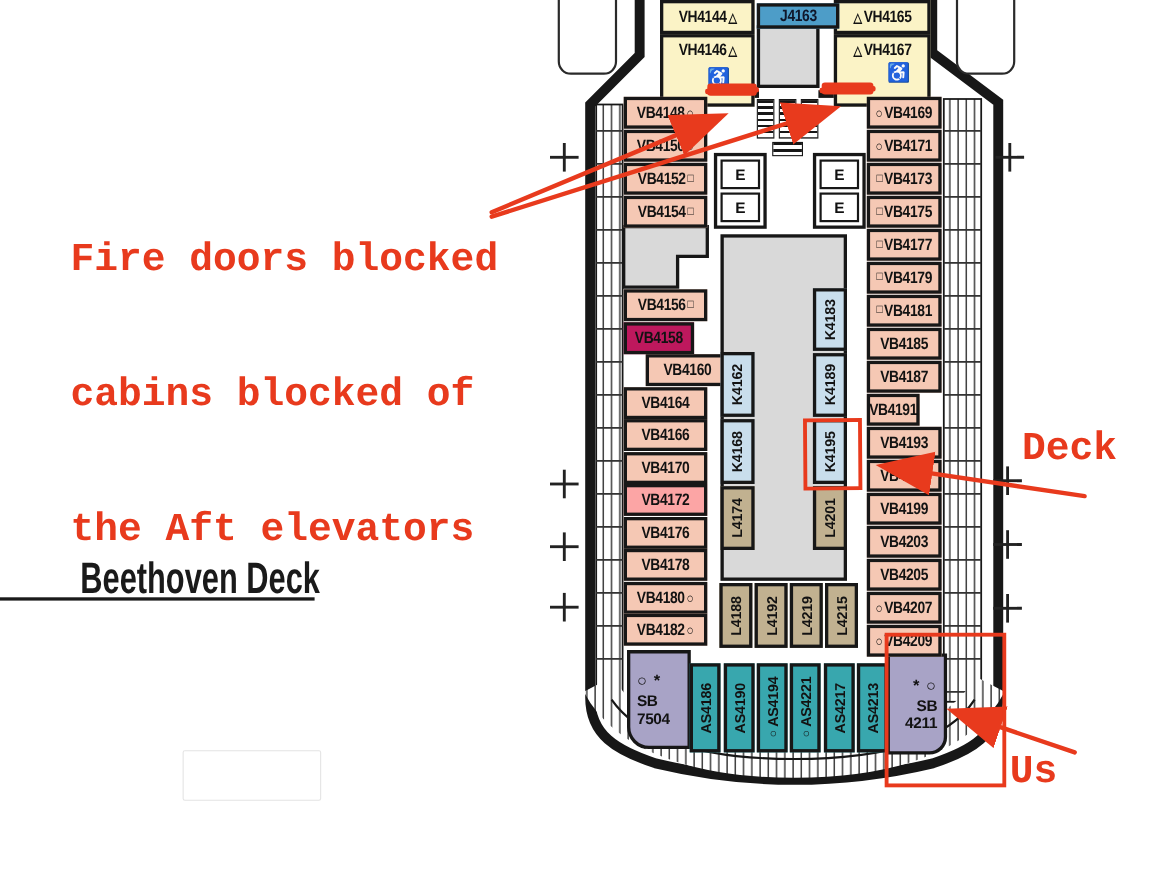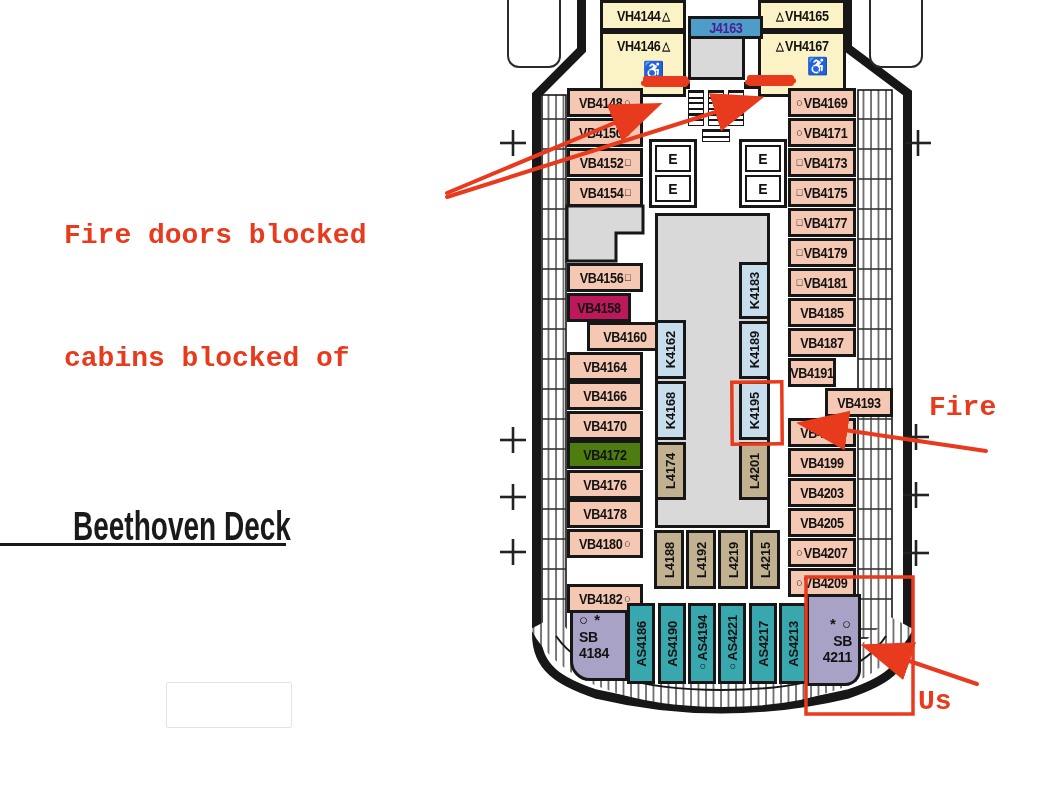--- a/index.html
+++ b/index.html
@@ -30,21 +30,21 @@
          font-weight:700;font-size:14px;color:#111;}
   .stairs{position:absolute;left:685px;top:88px;width:62px;height:56px;z-index:11;}
   .scol{position:absolute;top:2px;width:16px;height:36px;border:1.5px solid #171717;box-sizing:border-box;
         background:repeating-linear-gradient(180deg,#171717 0 2.2px,#fff 2.2px 5.6px);}
   .scol.low{left:17px;top:41px;width:28px;height:13px;}
   .suite-in{display:flex;flex-direction:column;line-height:1.15;font-weight:700;font-size:14px;
             letter-spacing:-0.3px;width:100%;padding:4px 6px;box-sizing:border-box;}
   .suite-in .s-sym{font-size:15px;letter-spacing:1px;}
   .al{text-align:left;} .ar{text-align:right;}
   .redtxt{position:absolute;z-index:70;color:#e83a1d;font-family:"Liberation Mono",monospace;
-          font-weight:700;font-size:28px;line-height:41px;white-space:pre;}
+          font-weight:700;font-size:36px;line-height:41px;white-space:pre;}
   #deck-title{position:absolute;left:73px;top:504px;z-index:20;font-weight:700;font-size:40px;
               color:#1a1a1a;transform:scaleX(.70);transform-origin:left center;white-space:nowrap;}
   #deck-underline{position:absolute;left:0;top:543px;width:286px;height:3px;background:#1a1a1a;z-index:20;}
   .whitebox{position:absolute;box-sizing:border-box;border:2px solid #2a2a2a;background:#fff;
             border-radius:4px 4px 12px 12px;z-index:3;}
   #faint-box{position:absolute;left:166px;top:682px;width:124px;height:44px;background:#fff;
              border:1.5px solid #e4e4e4;border-radius:2px;z-index:2;}
 </style>
 </head>
 <body>
@@ -129,21 +129,21 @@
         </div>
       <div class="ecell">
           <span>E</span>
         </div>
     </div>
 
     <div class="cabin" style="left: 570px; top: 591px; width: 58px; height: 90px; border-bottom-left-radius: 20px; background: rgb(168, 163, 198);">
       <div class="suite-in al">
         <div class="s-sym">○ *</div>
         <div>SB</div>
-        <div>4184</div>
+        <div>7504</div>
       </div>
     </div>
     <div class="cabin" style="left: 806px; top: 594px; width: 55px; height: 92px; border-bottom-right-radius: 16px; background: rgb(168, 163, 198);">
       <div class="suite-in ar">
         <div class="s-sym">* ○</div>
         <div>SB</div>
         <div>4211</div>
       </div>
     </div>
   <div class="cabin" style="left: 600px; top: 0px; width: 86px; height: 31px; background: rgb(251, 243, 198);">
@@ -165,21 +165,21 @@
           <span>VH4165</span>
         </span>
       </div>
       <div class="cabin top-tall" style="left: 758px; top: 31px; width: 88px; height: 66px; background: rgb(251, 243, 198);">
         <span class="hl">
           <span class="sym triangle">△</span>
           <span>VH4167</span>
         </span>
         <span class="wc" style="left: 46px; top: 24px;">♿</span>
       </div>
-      <div class="cabin" style="left: 688px; top: 16px; width: 75px; height: 23px; background: rgb(77, 157, 200); color: #4c1d95;">
+      <div class="cabin" style="left: 688px; top: 3px; width: 75px; height: 23px; background: rgb(77, 157, 200); color: #0f172a;">
         <span class="hl">
           <span>J4163</span>
         </span>
       </div>
       <div class="cabin" style="left: 567px; top: 88px; width: 76px; height: 29px; background: rgb(245, 200, 180);">
         <span class="hl">
           <span>VB4148</span>
           <span class="sym circle">○</span>
         </span>
       </div>
@@ -225,42 +225,42 @@
       <div class="cabin" style="left: 567px; top: 381px; width: 76px; height: 29px; background: rgb(245, 200, 180);">
         <span class="hl">
           <span>VB4166</span>
         </span>
       </div>
       <div class="cabin" style="left: 567px; top: 410.5px; width: 76px; height: 29px; background: rgb(245, 200, 180);">
         <span class="hl">
           <span>VB4170</span>
         </span>
       </div>
-      <div class="cabin" style="left: 567px; top: 440px; width: 76px; height: 29px; background: #4d7c0f;">
+      <div class="cabin" style="left: 567px; top: 440px; width: 76px; height: 29px; background: #fca5a5;">
         <span class="hl">
           <span>VB4172</span>
         </span>
       </div>
       <div class="cabin" style="left: 567px; top: 469.5px; width: 76px; height: 29px; background: rgb(245, 200, 180);">
         <span class="hl">
           <span>VB4176</span>
         </span>
       </div>
       <div class="cabin" style="left: 567px; top: 499px; width: 76px; height: 29px; background: rgb(245, 200, 180);">
         <span class="hl">
           <span>VB4178</span>
         </span>
       </div>
       <div class="cabin" style="left: 567px; top: 528.5px; width: 76px; height: 29px; background: rgb(245, 200, 180);">
         <span class="hl">
           <span>VB4180</span>
           <span class="sym circle">○</span>
         </span>
       </div>
-      <div class="cabin" style="left: 567px; top: 558px; width: 76px; height: 29px; background: rgb(245, 200, 180); margin-top: 26px;">
+      <div class="cabin" style="left: 567px; top: 558px; width: 76px; height: 29px; background: rgb(245, 200, 180);">
         <span class="hl">
           <span>VB4182</span>
           <span class="sym circle">○</span>
         </span>
       </div>
       <div class="cabin" style="left: 788px; top: 88px; width: 68px; height: 29px; background: rgb(245, 200, 180);">
         <span class="hl">
           <span class="sym circle">○</span>
           <span>VB4169</span>
         </span>
@@ -309,21 +309,21 @@
       <div class="cabin" style="left: 788px; top: 328px; width: 68px; height: 29px; background: rgb(245, 200, 180);">
         <span class="hl">
           <span>VB4187</span>
         </span>
       </div>
       <div class="cabin" style="left: 788px; top: 358px; width: 48px; height: 29px; background: rgb(245, 200, 180);">
         <span class="hl">
           <span>VB4191</span>
         </span>
       </div>
-      <div class="cabin" style="left: 788px; top: 388px; width: 68px; height: 29px; background: rgb(245, 200, 180); margin-left: 37px;">
+      <div class="cabin" style="left: 788px; top: 388px; width: 68px; height: 29px; background: rgb(245, 200, 180);">
         <span class="hl">
           <span>VB4193</span>
         </span>
       </div>
       <div class="cabin" style="left: 788px; top: 418px; width: 68px; height: 29px; background: rgb(245, 200, 180);">
         <span class="hl">
           <span>VB4197</span>
         </span>
       </div>
       <div class="cabin" style="left: 788px; top: 448px; width: 68px; height: 29px; background: rgb(245, 200, 180);">
@@ -405,22 +405,23 @@
         <span class="vtxt"><span>AS4213</span></span>
       </div>
     </div>
 
   <div id="deck-title">Beethoven Deck</div>
   <div id="deck-underline"></div>
 
   <div class="redtxt" style="left:64px;top:133px;">
     <div>Fire doors blocked</div>
     <div>cabins blocked of</div>
+    <div>the Aft elevators</div>
   </div>
-  <div class="redtxt" style="left:929px;top:387px;">Fire</div>
+  <div class="redtxt" style="left:929px;top:387px;">Deck</div>
   <div class="redtxt" style="left:918px;top:681px;">Us</div>
 
   <svg id="overlay-svg" width="1054" height="792" viewBox="0 0 1054 792">
     <defs>
       <marker id="ah" markerWidth="14" markerHeight="12" refX="11" refY="5" orient="auto">
         <path d="M0,0 L13,5 L0,10 Z" class="rdf" fill="#e83a1d"></path>
       </marker>
     </defs>
     <g class="rd" fill="none" stroke-width="4" stroke-linecap="round" stroke="#e83a1d">
       <line x1="447" y1="193" x2="655" y2="106" marker-end="url(#ah)"></line>

